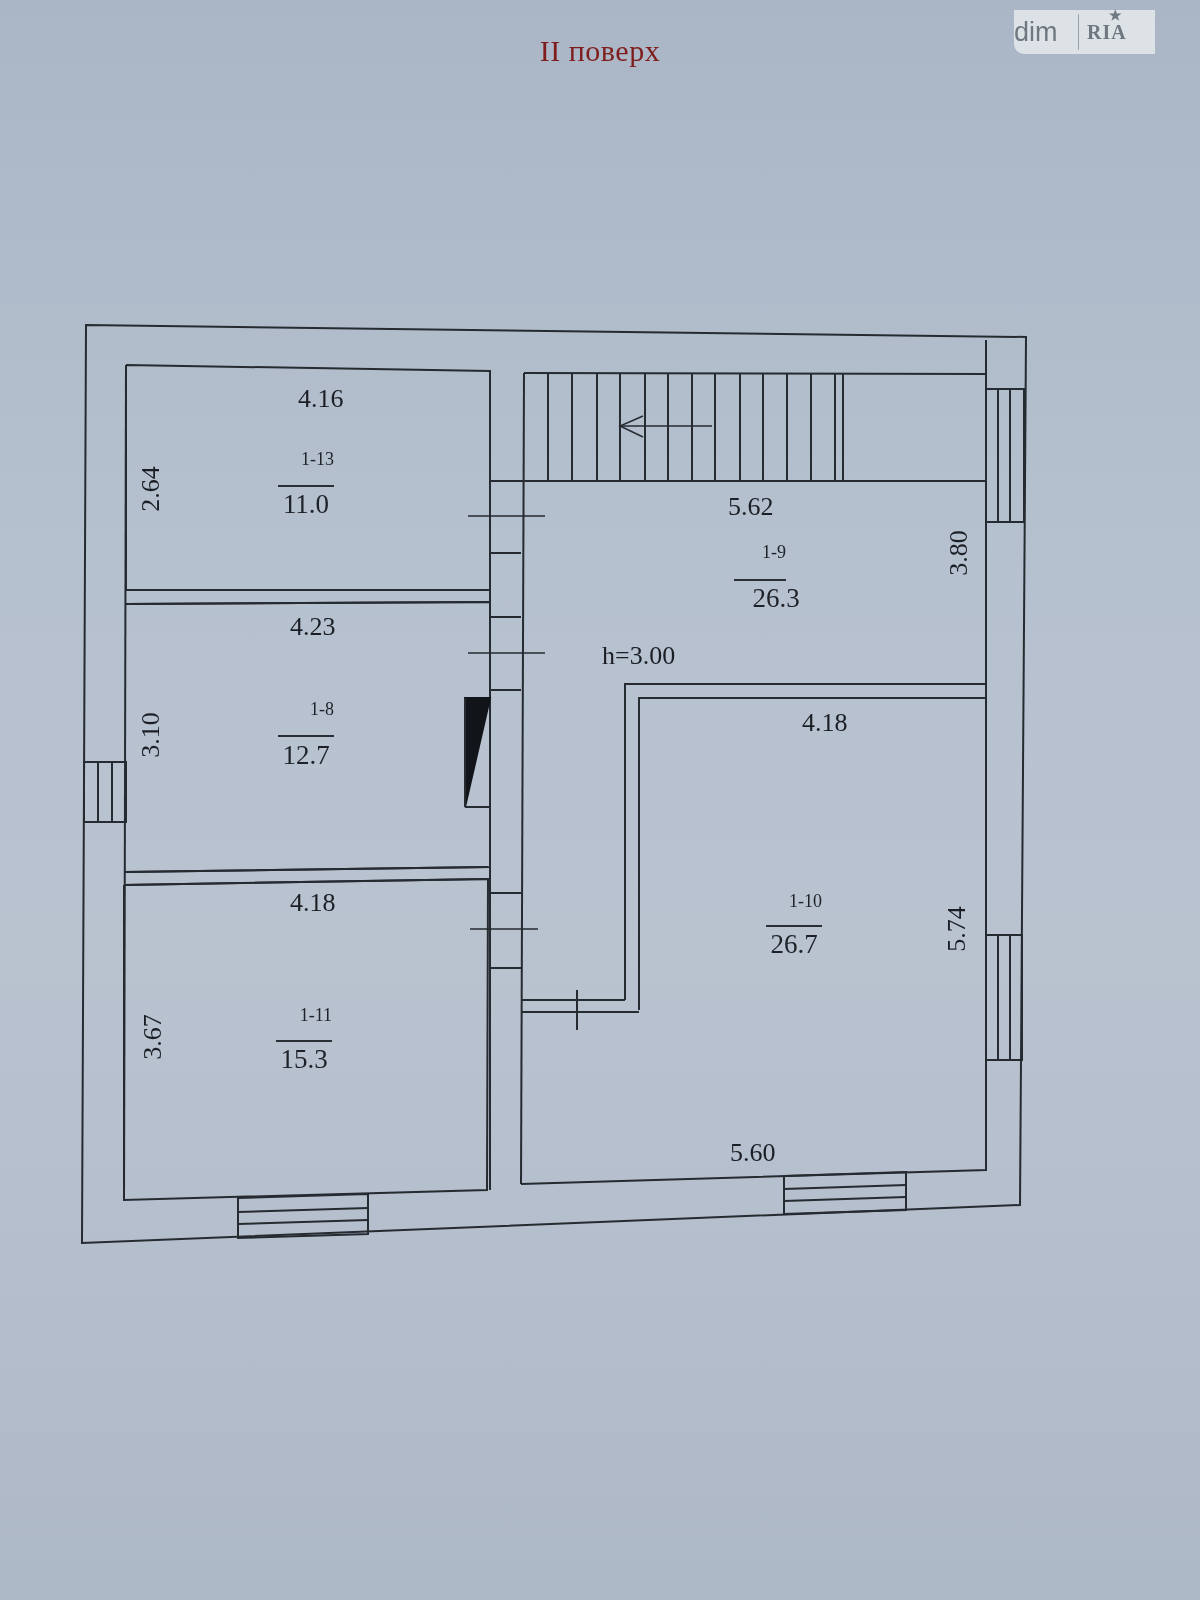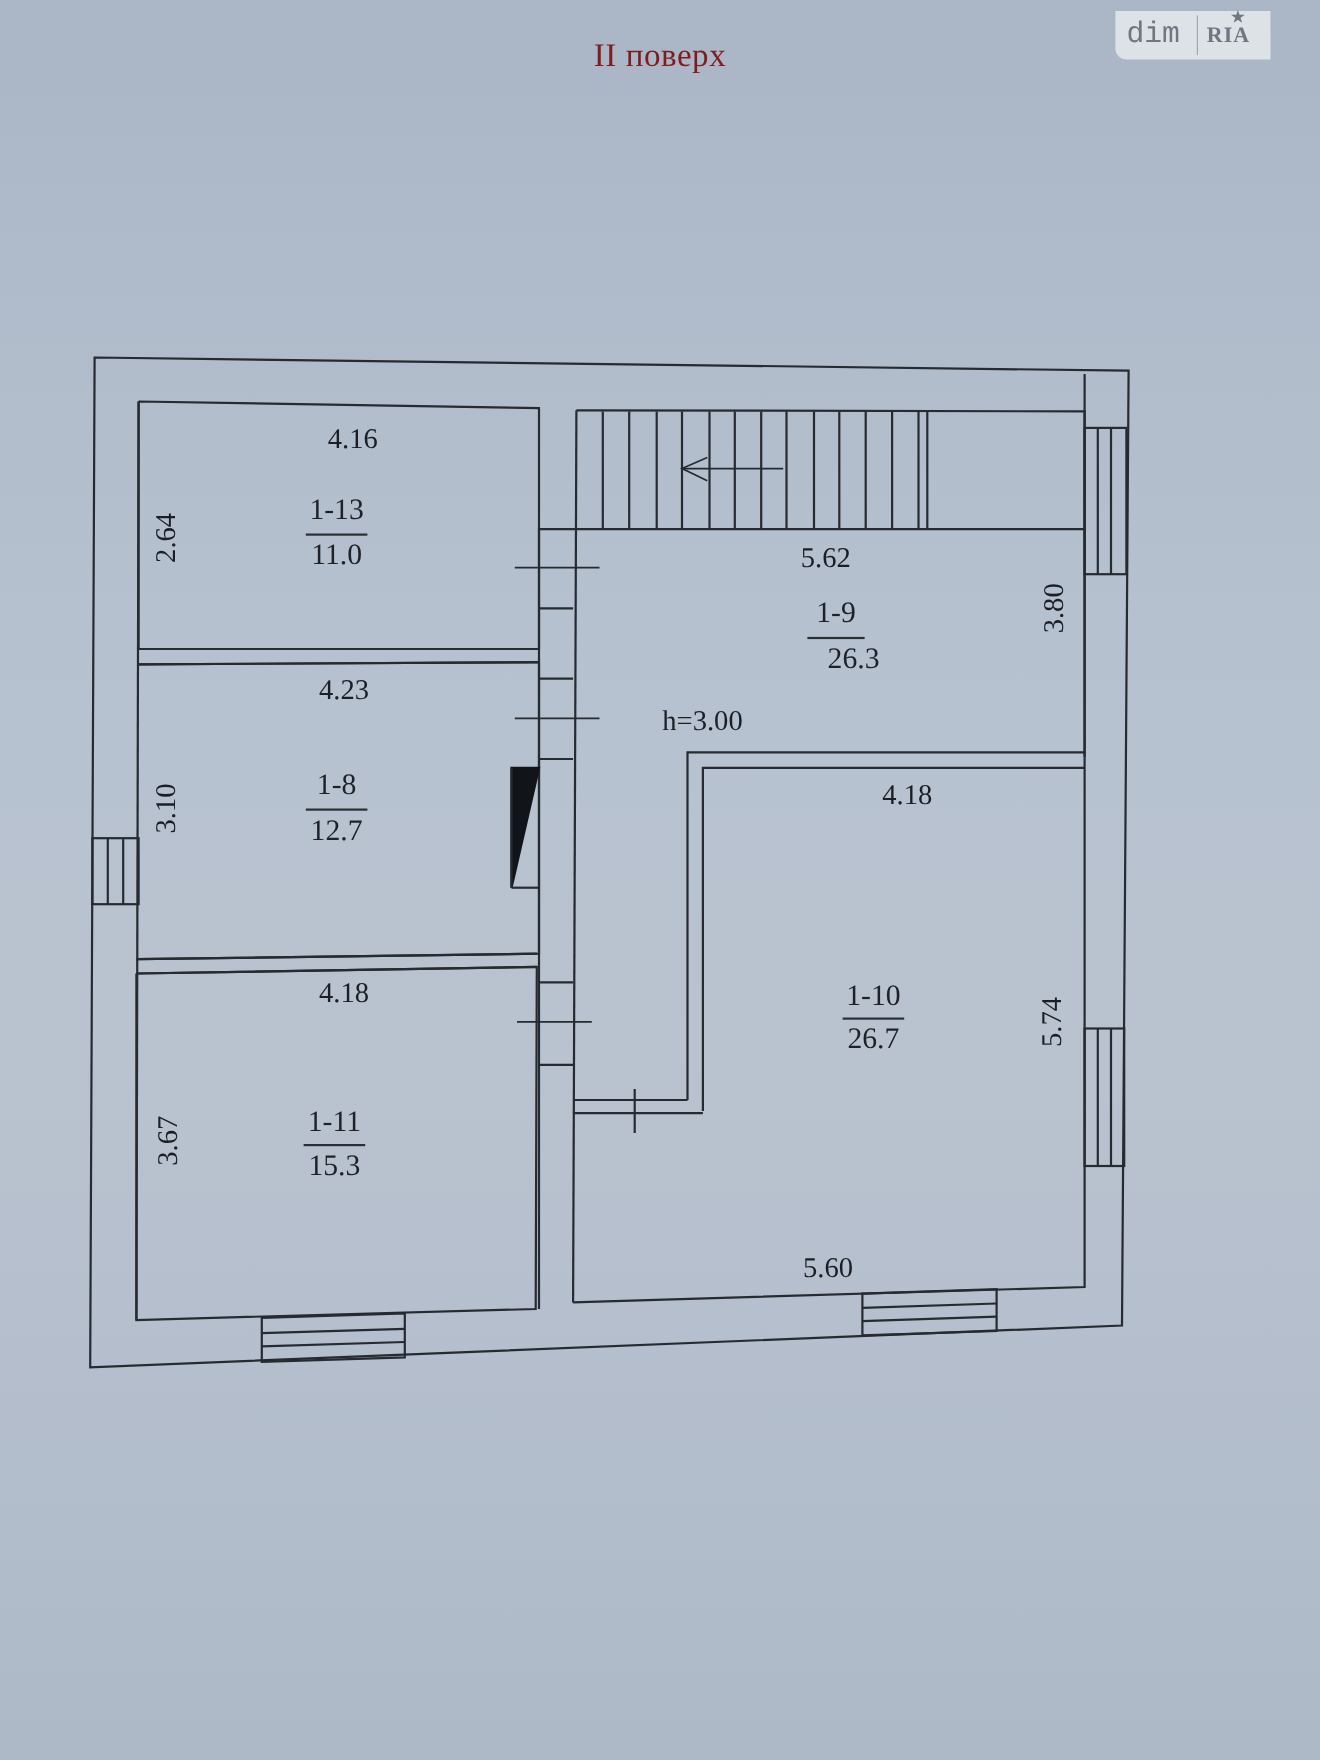--- a/index.html
+++ b/index.html
@@ -15,36 +15,36 @@
       position: absolute; left: 0; width: 1200px; top: 34px;
       text-align: center; font-size: 30px; letter-spacing: 0.5px;
       color: #7f1d1d;
     }
     .watermark {
       position: absolute; left: 1014px; top: 10px; width: 141px; height: 44px;
       background: #dde2e7; border-radius: 0 0 0 10px;
       display: flex; align-items: center;
     }
     .wm-dim {
-      font-family: Liberation Mono, monospace; font-size: 27px; color: #6f7780;
-      padding-left: 10px; width: 64px;
+      font-family: Liberation Sans, sans-serif; font-size: 27px; color: #6f7780;
+      padding-left: 0; width: 64px;
     }
     .wm-sep { width: 1px; height: 36px; background: #9aa2ab; }
     .wm-ria {
       font-family: "Liberation Serif", serif; font-weight: bold; font-size: 20px;
       color: #6f7780; padding-left: 8px; position: relative; letter-spacing: 1px;
     }
     .wm-star { position: absolute; top: -14px; left: 30px; font-size: 14px; color: #6f7780; }
     svg.plan { position: absolute; left: 0; top: 0; }
     .lbl {
       position: absolute; font-size: 26px; color: #1b1f25; white-space: nowrap;
       line-height: 1;
     }
     .vert { transform: rotate(-90deg); transform-origin: center center; }
-    .room-id { position: absolute; font-size: 27px; text-align: center; line-height: 1; }
+    .room-id { position: absolute; font-size: 18px; text-align: right; line-height: 1; }
     .room-area { position: absolute; font-size: 27px; text-align: center; line-height: 1; }
     .frac-line { position: absolute; height: 2px; background: #2a2e35; }
   </style>
 </head>
 <body>
 
 <div class="page-title">II поверх</div>
 
 <div class="watermark">
   <span class="wm-dim">dim</span>

